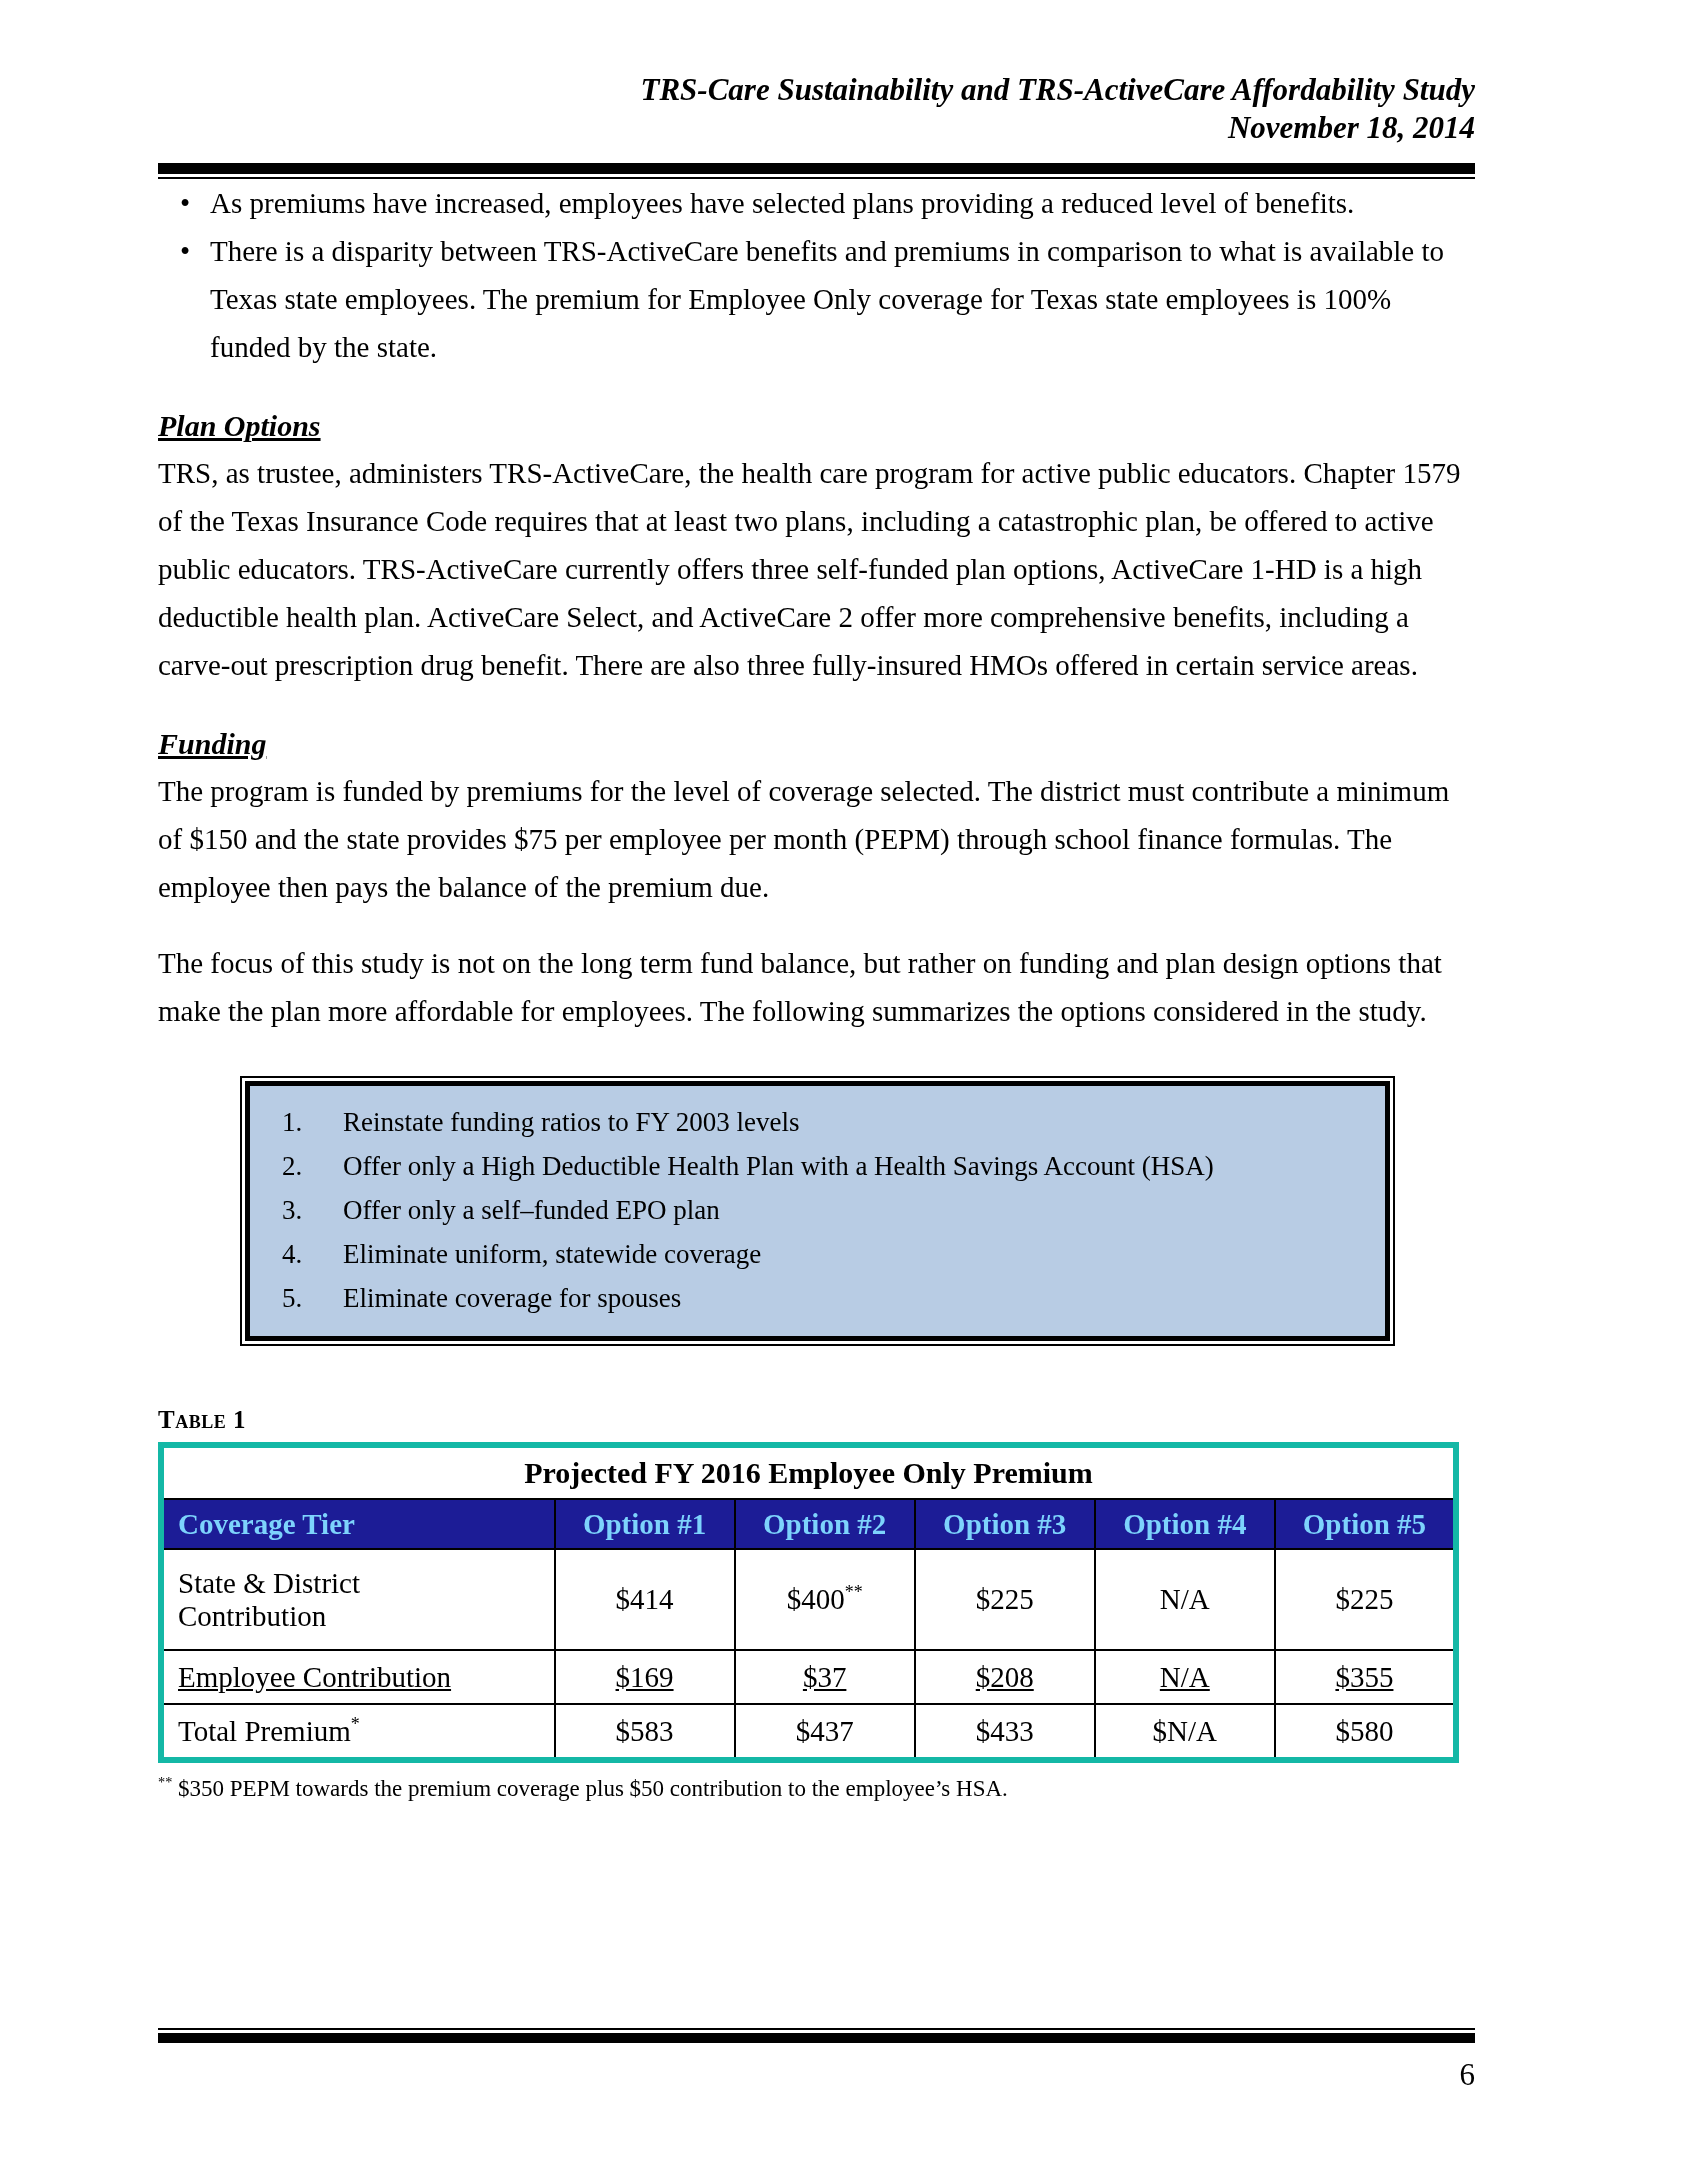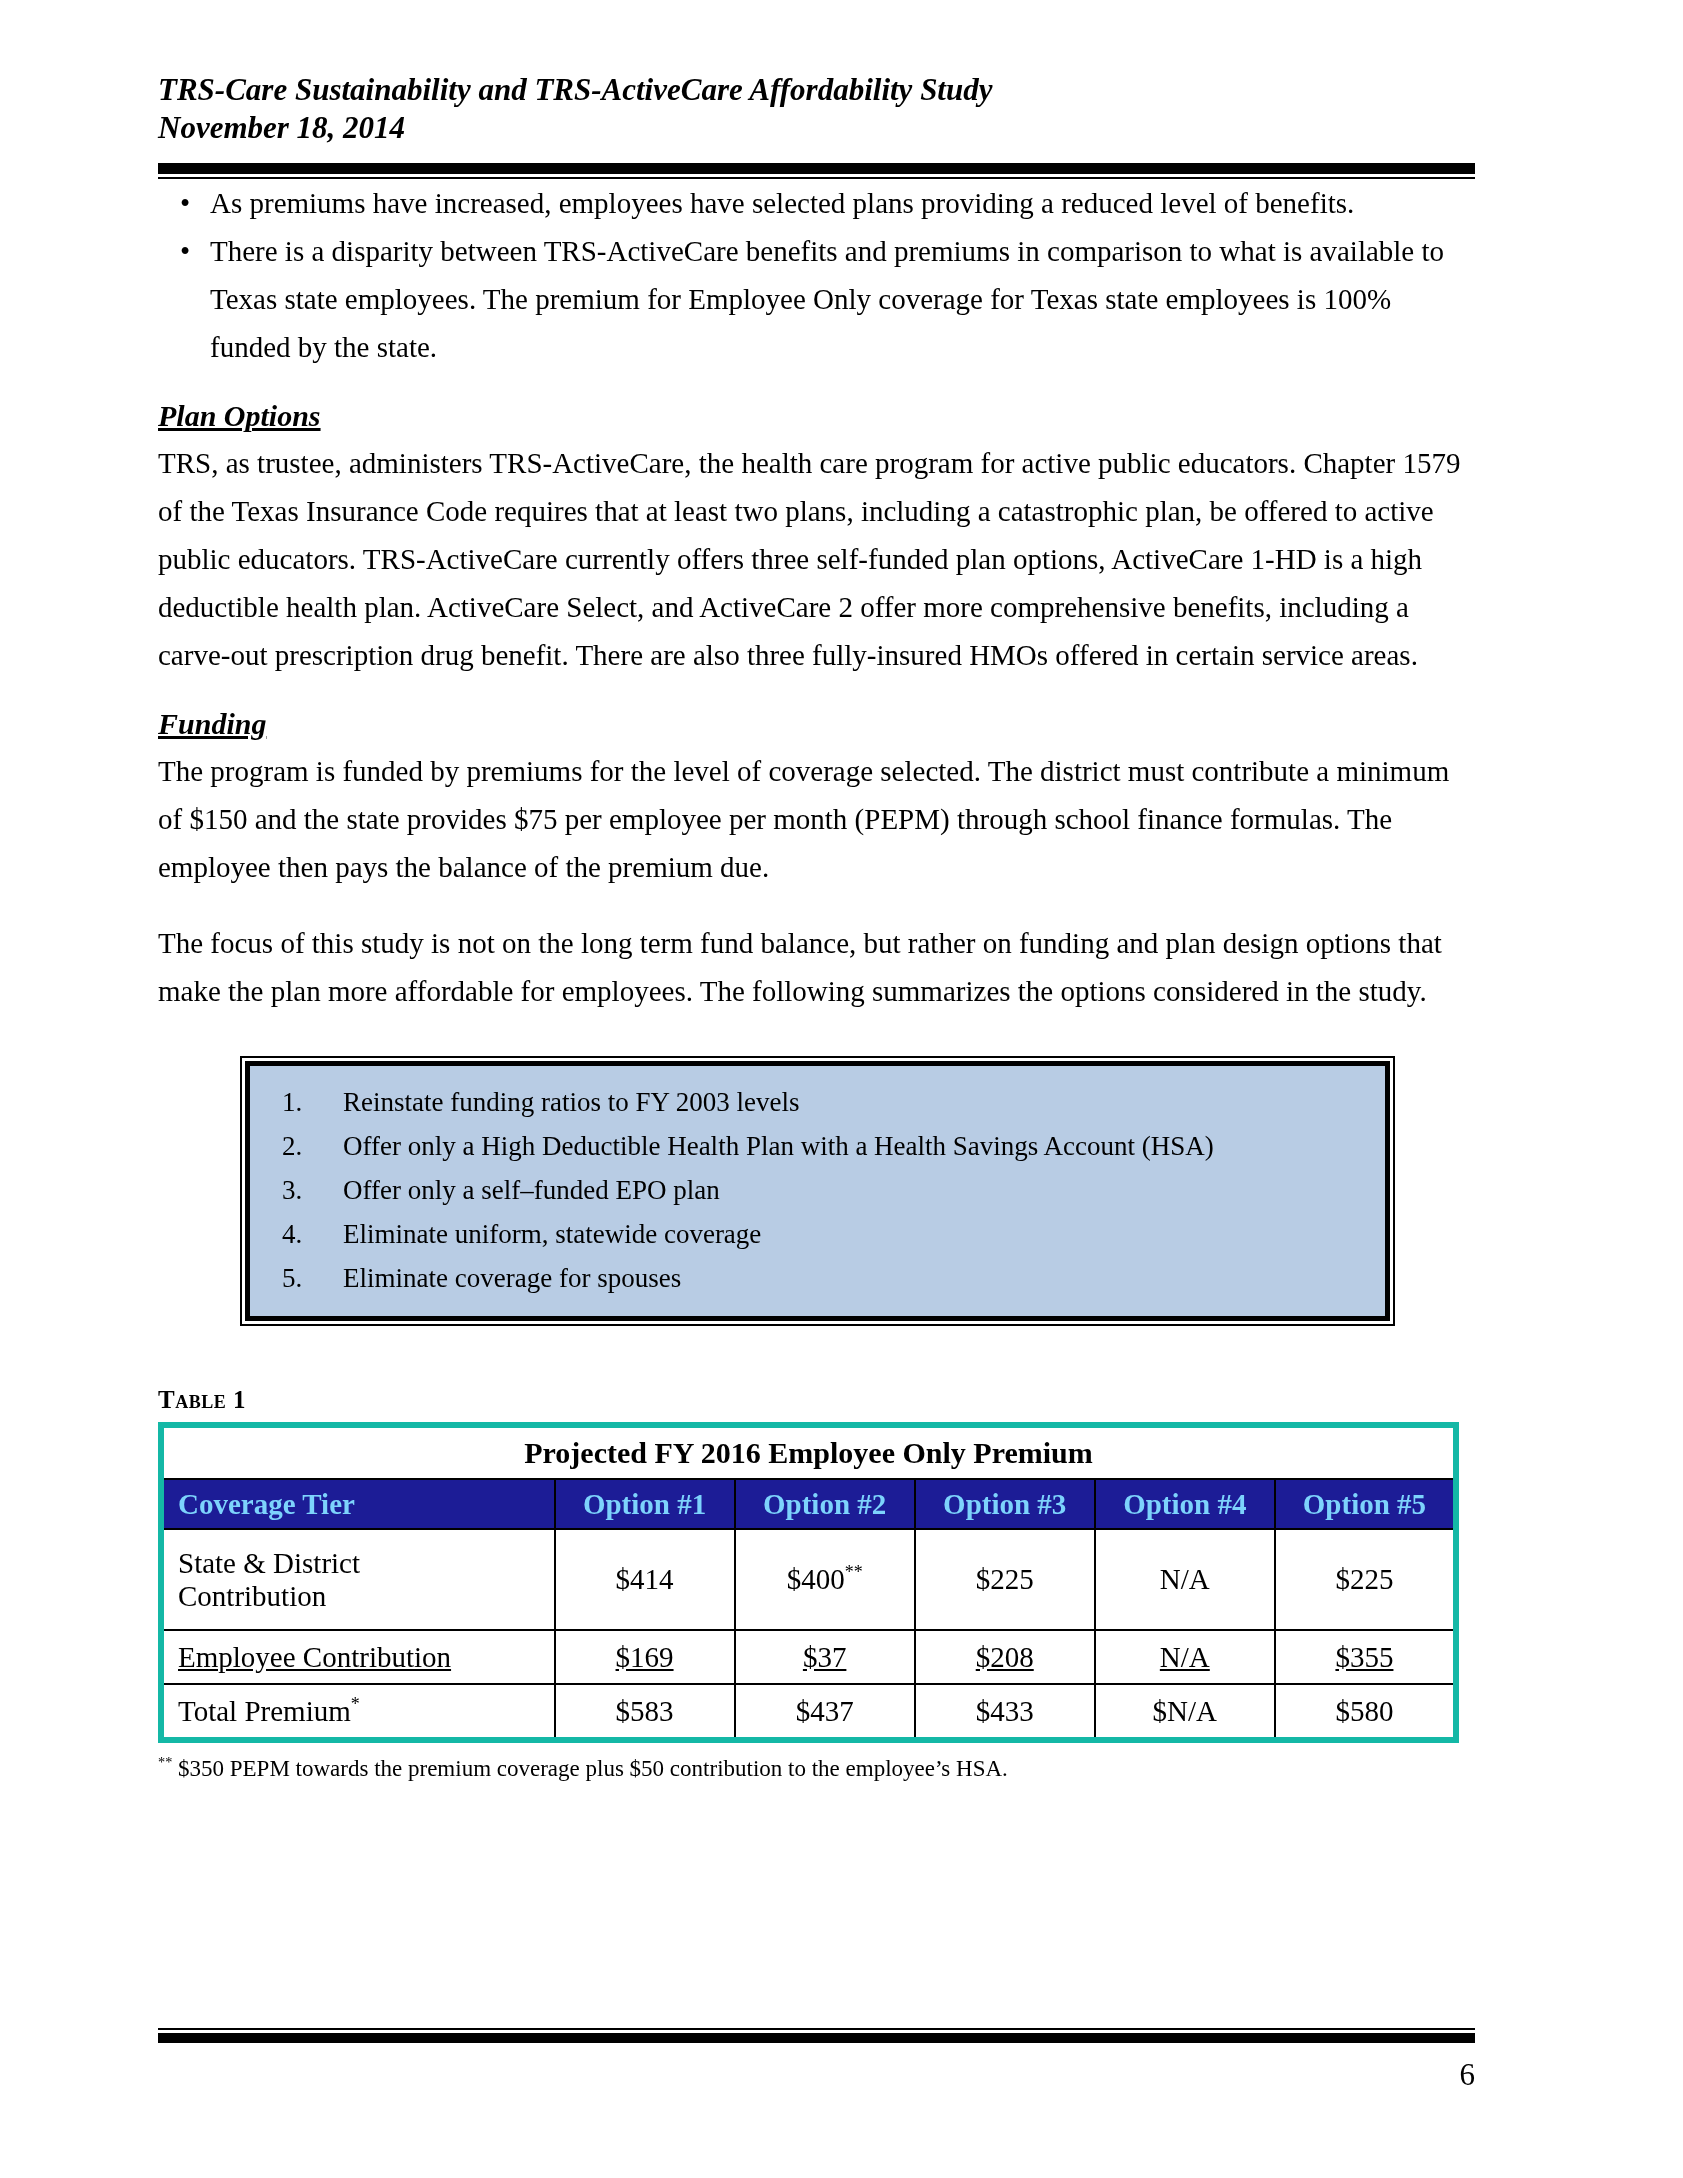--- a/index.html
+++ b/index.html
@@ -13,21 +13,21 @@
     overflow:hidden;
   }
   .content {
     position:absolute;
     left:158px; top:0;
     width:1317px;
   }
   
   .doc-header {
     padding-top:71px;
-    text-align:left;
+    text-align:right;
     font-weight:bold;
     font-style:italic;
     font-size:31px;
     line-height:38px;
   }
   .rule-top {
     margin-top:16px;
     height:3px;
     border-top:11px solid #000;
     border-bottom:2px solid #000;
@@ -55,21 +55,21 @@
     font-size:29px;
     line-height:48px;
   }
   .bullet-item::before {
     content:"\2022";
     position:absolute;
     left:22px; top:0;
     font-size:29px;
   }
   .section-heading {
-    margin-top:22px;
+    margin-top:32px;
     font-size:30px;
     line-height:46px;
     font-weight:bold;
     font-style:italic;
     text-decoration:underline;
   }
   .para {
     font-size:29px;
     line-height:48px;
   }

